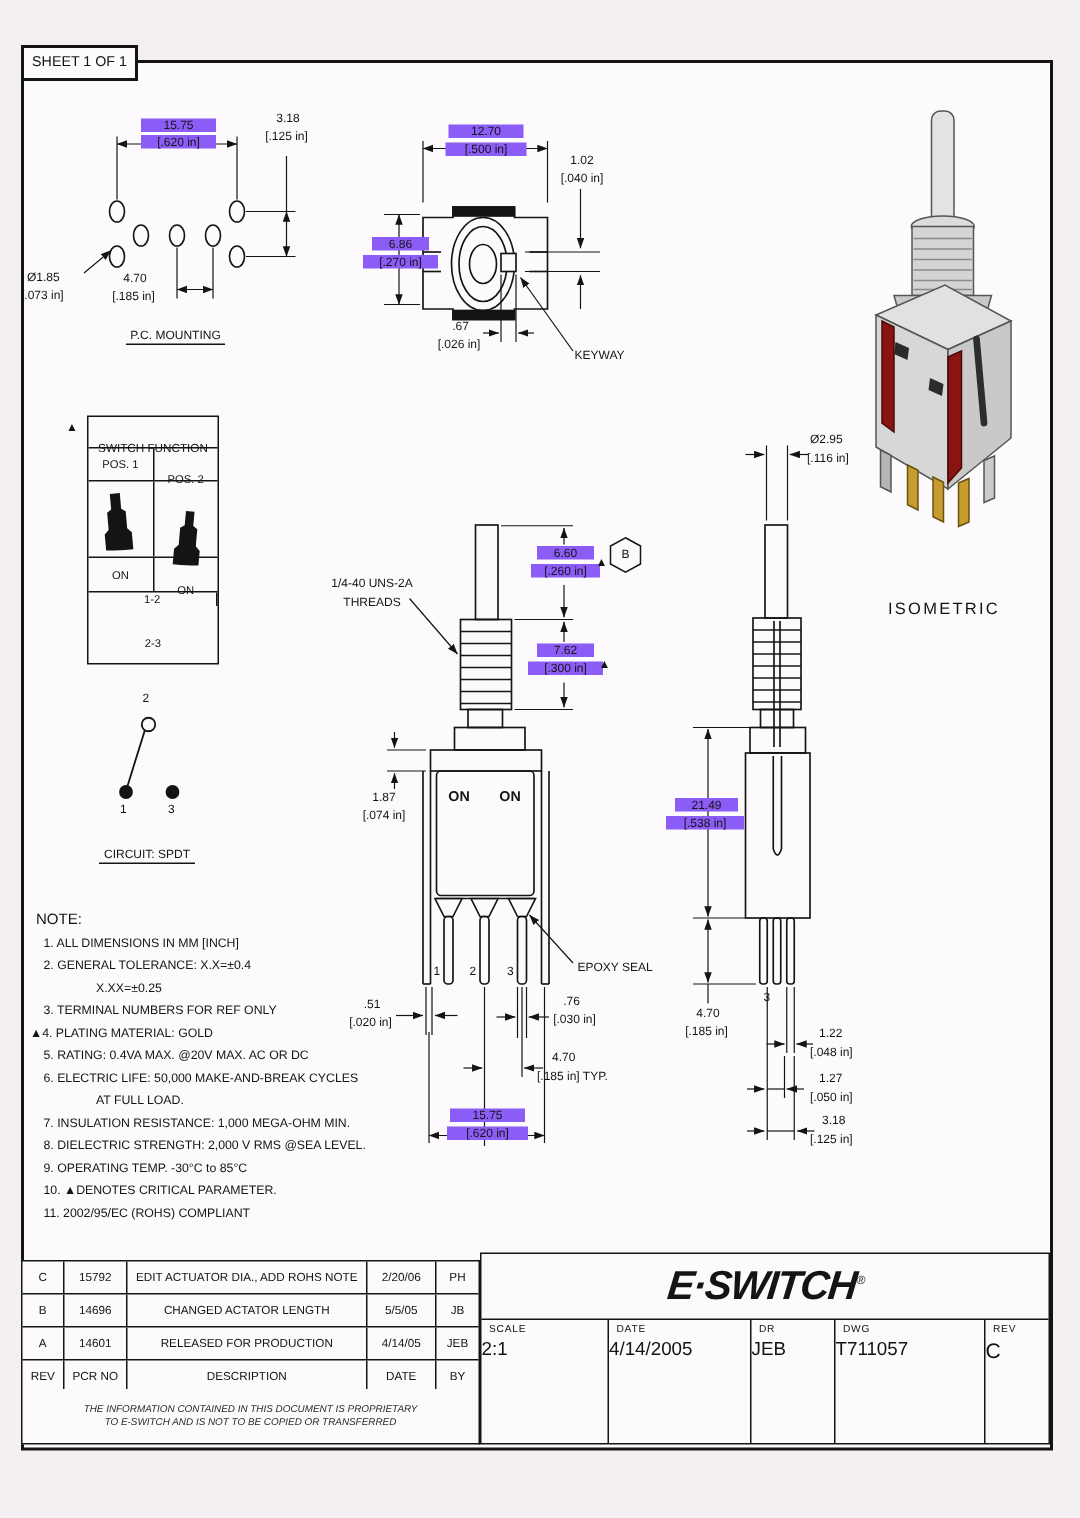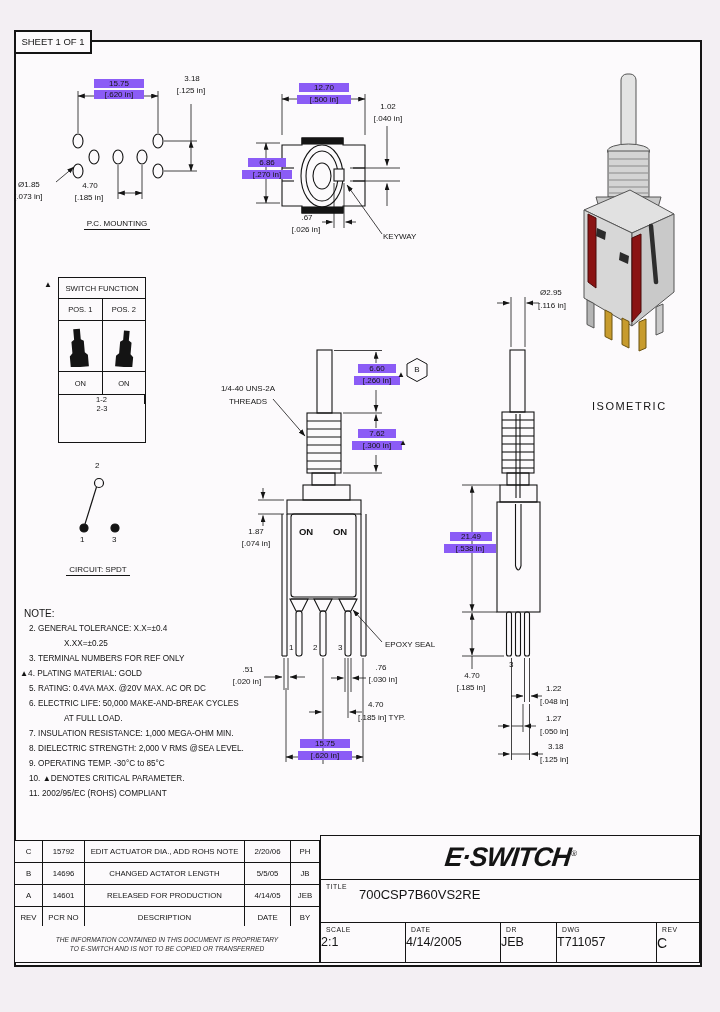--- a/index.html
+++ b/index.html
@@ -13,21 +13,21 @@
   .c{text-align:center}
   .bg{background:#8b5cf6;padding:0 1px;text-align:center;}
   .u{border-bottom:1px solid #141414;padding-bottom:1px;}
   .tri{position:absolute;font-size:8px;z-index:3;}
   .big{font-size:9.5px;font-weight:bold;}
   
   #ftable{position:absolute;left:58px;top:277px;width:86px;height:164px;border:1.5px solid #141414;background:#fcfafc;z-index:3;}
   #ftable .row{display:flex;border-bottom:1px solid #141414;}
   #ftable .row:last-child{border-bottom:none;flex-direction:column;}
   #ftable .cell{flex:1;text-align:center;font-size:7.5px;border-right:1px solid #141414;display:flex;align-items:center;justify-content:center;}
-  #ftable .cell:last-child{border-right:none;}
+  #ftable .cell:last-child{border-right:none;margin-top:20px;}
   
   #notes{position:absolute;left:24px;top:606px;width:280px;z-index:3;}
   #notes .ttl{font-size:10px;line-height:15px;}
   .note{font-size:8.2px;line-height:15px;white-space:nowrap;margin-left:5px;}
   .note.flag{margin-left:-4px;}
   .note.ind{margin-left:40px;}
   
   #revtable{position:absolute;left:14px;top:840px;width:306px;border:1.5px solid #141414;background:#fcfafc;z-index:4;box-sizing:border-box;}
   #revtable .rrow{display:flex;border-bottom:1px solid #141414;height:21px;}
   #revtable .rrow:last-child{border-bottom:none;}
@@ -364,20 +364,21 @@
   <div class="lbl" style="left:540px;top:697px">[.048 in]</div>
   <div class="lbl" style="left:546px;top:714px">1.27</div>
   <div class="lbl" style="left:540px;top:727px">[.050 in]</div>
   <div class="lbl" style="left:548px;top:742px">3.18</div>
   <div class="lbl" style="left:540px;top:755px">[.125 in]</div>
 
   <div class="lbl" style="left:592px;top:400px;font-size:11px;letter-spacing:1.5px">ISOMETRIC</div>
 
   <div id="notes">
     <div class="ttl">NOTE:</div>
+    <div class="note">1. ALL DIMENSIONS IN MM [INCH]</div>
     <div class="note">2. GENERAL TOLERANCE: X.X=±0.4</div>
     <div class="note ind">X.XX=±0.25</div>
     <div class="note">3. TERMINAL NUMBERS FOR REF ONLY</div>
     <div class="note flag">▲4. PLATING MATERIAL: GOLD</div>
     <div class="note">5. RATING: 0.4VA MAX. @20V MAX. AC OR DC</div>
     <div class="note">6. ELECTRIC LIFE: 50,000 MAKE-AND-BREAK CYCLES</div>
     <div class="note ind">AT FULL LOAD.</div>
     <div class="note">7. INSULATION RESISTANCE: 1,000 MEGA-OHM MIN.</div>
     <div class="note">8. DIELECTRIC STRENGTH: 2,000 V RMS @SEA LEVEL.</div>
     <div class="note">9. OPERATING TEMP. -30°C to 85°C</div>
@@ -417,24 +418,20 @@
   </div>
   <div id="propbox">
     <div>THE INFORMATION CONTAINED IN THIS DOCUMENT IS PROPRIETARY</div>
     <div>TO E-SWITCH AND IS NOT TO BE COPIED OR TRANSFERRED</div>
   </div>
 
   <div id="tblock">
     <div id="logo-band">
       <span id="logo"><span>E·SWITCH</span><sup>®</sup></span>
     </div>
-    <div id="title-band">
-      <span class="fieldlbl">TITLE</span>
-      <span id="title-value">700CSP7B60VS2RE</span>
-    </div>
     <div id="bottom-band">
       <div class="bcell" style="width:84px">
         <span class="fieldlbl">SCALE</span>
         <span class="bval">2:1</span>
       </div>
       <div class="bcell" style="width:94px">
         <span class="fieldlbl">DATE</span>
         <span class="bval">4/14/2005</span>
       </div>
       <div class="bcell" style="width:55px">

